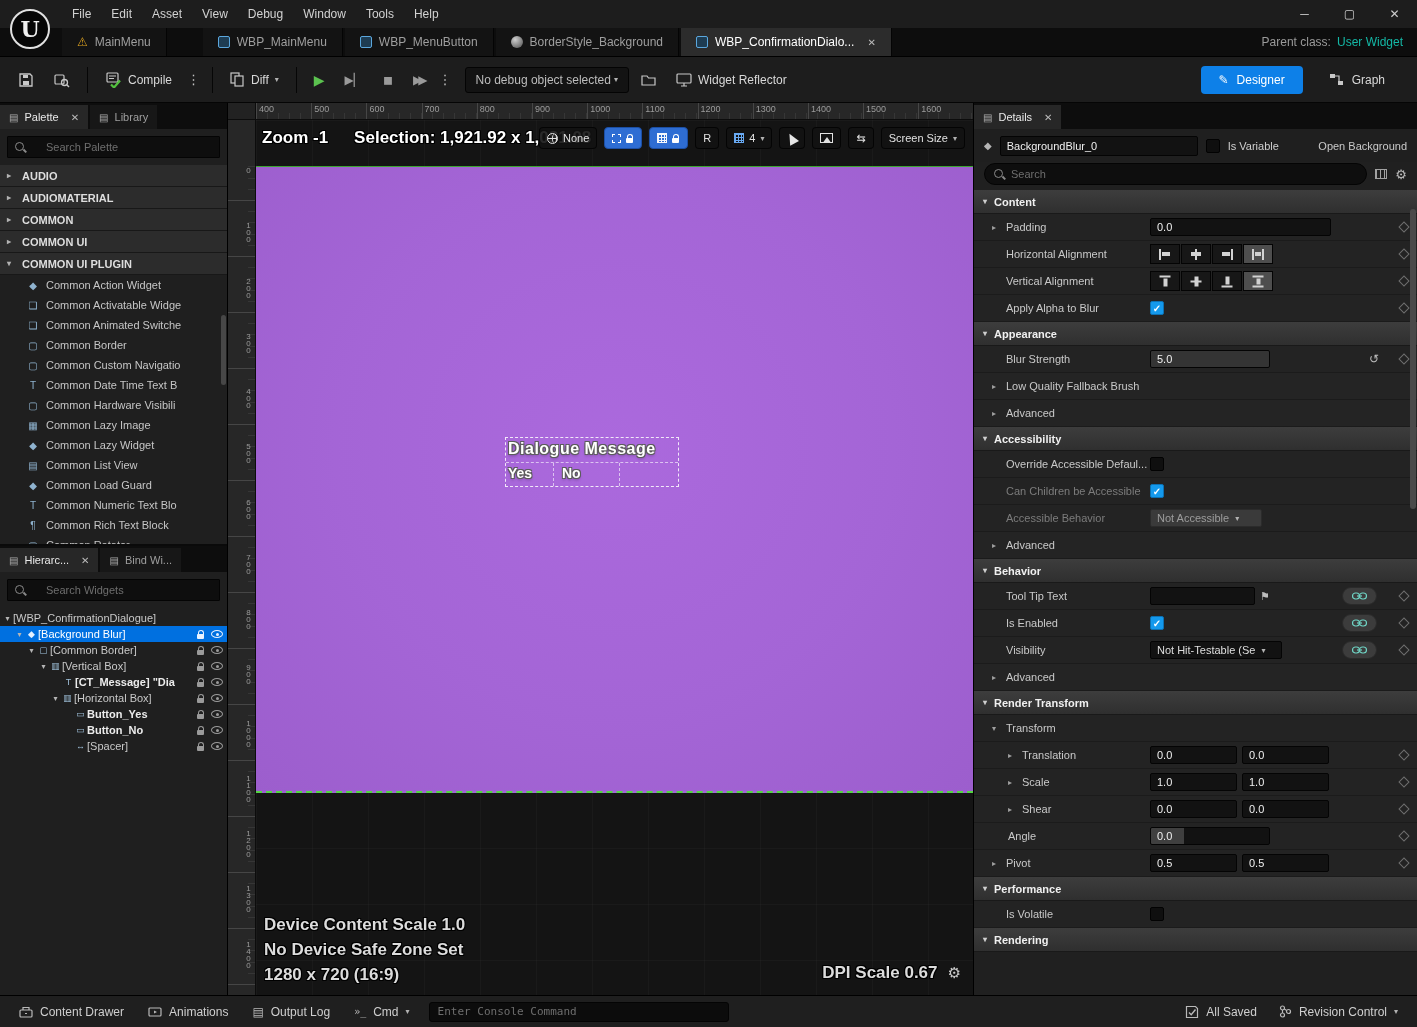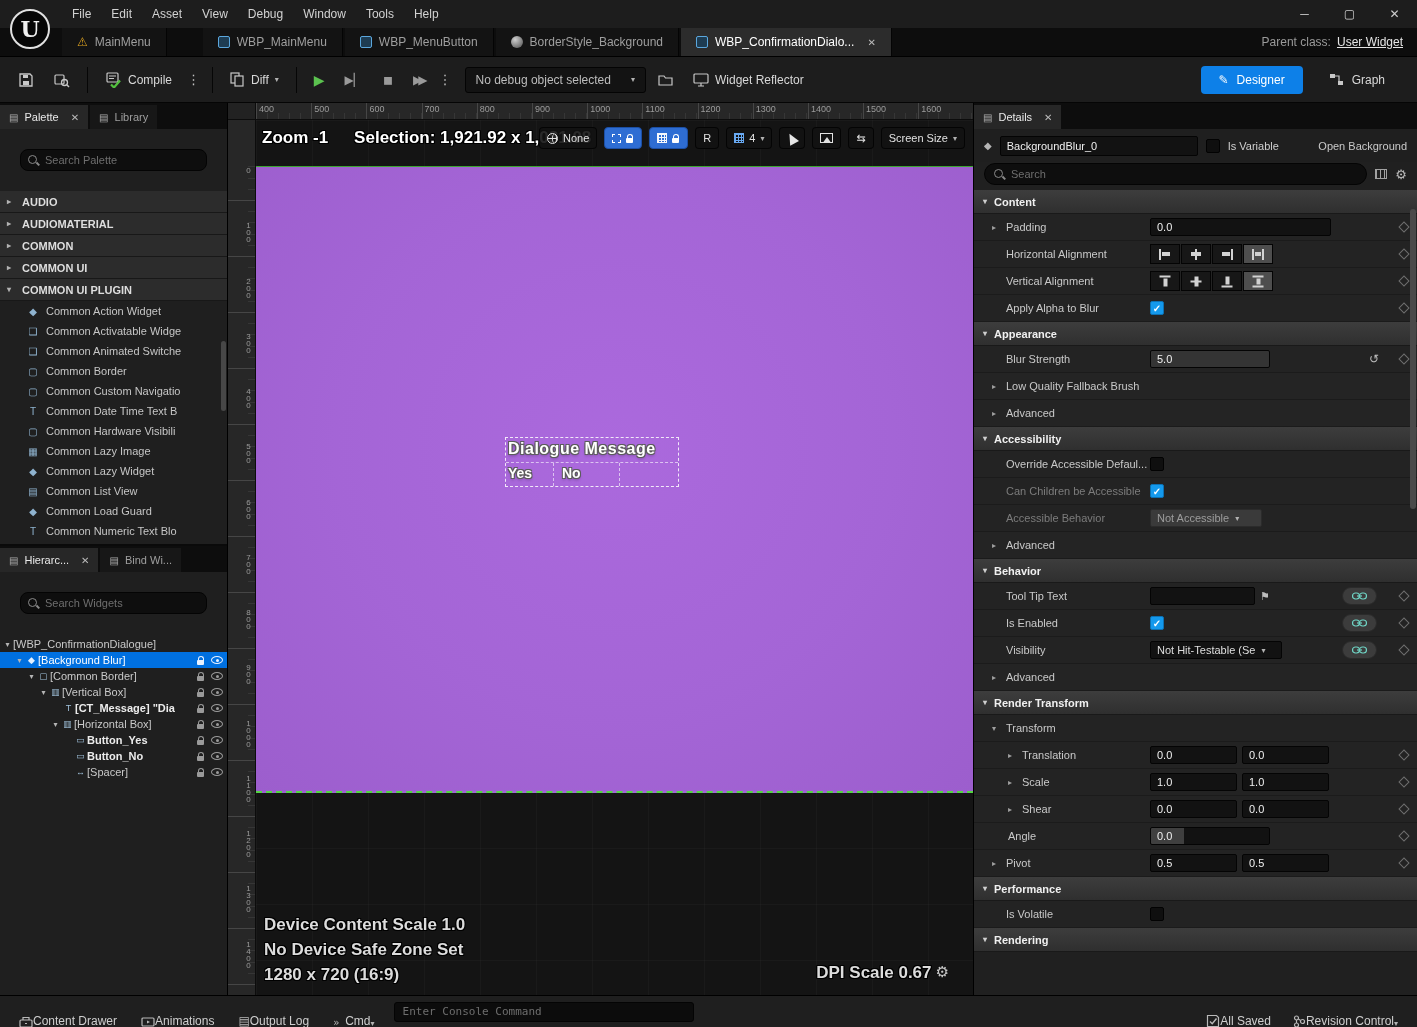--- a/index.html
+++ b/index.html
@@ -18,45 +18,45 @@
 
 .tabbar{position:absolute;left:0;top:28px;right:0;height:29px;background:#0d0d0d;display:flex;align-items:stretch;padding-left:62px;border-bottom:1px solid #000}
 .dtab{display:flex;align-items:center;gap:7px;padding:0 15px;background:#131313;color:#9f9f9f;font-size:12px;border-right:1px solid #040404;margin-right:2px;white-space:nowrap}
 .dtab.active{background:#2c2c2c;color:#fff}
 .dtab.first{margin-right:36px}
 .tabclose{font-size:10px;color:#bbb;margin-left:6px}
 .warnico{color:#e0a421;font-size:12px}
 .wbpico{width:12px;height:12px;background:#1e3c52;border:1px solid #5ba7dd;border-radius:2px}
 .matico{width:12px;height:12px;border-radius:50%;background:radial-gradient(circle at 35% 30%,#cfcfcf,#4c4c4c)}
 .parentclass{margin-left:auto;display:flex;gap:6px;align-items:center;padding-right:14px;color:#9a9a9a}
-.parentlink{text-decoration:underline;color:#e5e5e5}
+.parentlink{color:#14b8a6}
 
 
 .toolbar{position:absolute;top:57px;left:0;right:0;height:46px;background:#1d1d1d;border-bottom:1px solid #050505;display:flex;align-items:center;padding:0 10px;gap:4px}
 .tbtn{display:flex;align-items:center;gap:6px;padding:0 8px;height:30px;color:#d8d8d8;font-size:12px;border-radius:3px}
 .tsep{width:1px;height:26px;background:#060606;margin:0 5px}
 .kebab{color:#c4c4c4;font-size:13px;padding:0 3px}
 .chev{font-size:8px;color:#b2b2b2}
 .playglyph{color:#5bc24f;font-size:14px}
 .grayglyph{color:#9a9a9a;font-size:12px}
-.debugdd{display:flex;align-items:center;gap:20px;background:#131313;border:1px solid #040404;border-radius:3px;height:26px;padding:0 10px;color:#bdbdbd;font-size:12px;margin-left:6px}
+.debugdd{display:flex;align-items:center;gap:3px;background:#131313;border:1px solid #040404;border-radius:3px;height:26px;padding:0 10px;color:#bdbdbd;font-size:12px;margin-left:6px}
 .designerbtn{margin-left:auto;display:flex;gap:8px;align-items:center;background:#0d80e8;color:#fff;height:28px;padding:0 18px;border-radius:4px;font-size:12px}
 .graphbtn{display:flex;gap:8px;align-items:center;color:#d8d8d8;height:28px;padding:0 14px;font-size:12px;margin:0 8px}
 
 
 .main{position:absolute;top:103px;left:0;right:0;bottom:32px;display:flex}
 .leftcol{width:228px;display:flex;flex-direction:column;background:#1f1f1f;border-right:1px solid #000}
 .palette{height:443px;display:flex;flex-direction:column;border-bottom:2px solid #0a0a0a}
 .hierarchy{flex:1;display:flex;flex-direction:column;min-height:0}
 
 .ptabs{height:26px;background:#0d0d0d;display:flex;align-items:stretch;gap:2px;padding-top:2px}
 .ptab{display:flex;align-items:center;gap:6px;padding:0 9px;font-size:11px;color:#9f9f9f;background:#171717}
 .ptab.active{background:#272727;color:#e9e9e9}
 .ptabico{font-size:10px;color:#a9a9a9}
-.searchbox{margin:20px;display:flex;align-items:center;gap:6px;background:#0e0e0e;border:1px solid #040404;border-radius:8px;height:22px;padding:0 6px;flex:0 0 auto}
+.searchbox{margin:7px;display:flex;align-items:center;gap:20px;background:#0e0e0e;border:1px solid #040404;border-radius:1px;height:22px;padding:0 6px;flex:0 0 auto}
 .searchbox input{flex:1;background:transparent;border:0;outline:0;color:#ddd;font-size:11px;font-family:inherit;min-width:0}
 input::placeholder{color:#6e6e6e}
 .mag{width:12px;height:12px;position:relative;flex:0 0 12px}
 .mag::before{content:"";position:absolute;left:1px;top:1px;width:7px;height:7px;border:1.5px solid #8a8a8a;border-radius:50%}
 .mag::after{content:"";position:absolute;left:8.5px;top:8.5px;width:4px;height:1.5px;background:#8a8a8a;transform:rotate(45deg)}
 
 .plist{flex:1;overflow:hidden;position:relative}
 .pcat{height:22px;display:flex;align-items:center;gap:6px;background:#2c2c2c;border-bottom:1px solid #181818;padding:0 7px;font-size:11px;font-weight:bold;color:#dedede}
 .pcat .chev{width:9px}
 .pitem{height:20px;display:flex;align-items:center;gap:7px;padding-left:27px;font-size:11px;color:#c6c6c6;white-space:nowrap}
@@ -103,21 +103,21 @@
 .globeico::before{content:"";position:absolute;left:0;right:0;top:4px;height:1px;background:currentColor}
 .globeico::after{content:"";position:absolute;left:4px;top:0;bottom:0;width:3px;border-left:1px solid currentColor;border-right:1px solid currentColor;border-radius:50%}
 .dashsq{width:9px;height:9px;border:1px dashed currentColor}
 .gridico{width:10px;height:10px;border:1px solid currentColor;background-image:linear-gradient(currentColor 1px,transparent 1px),linear-gradient(90deg,currentColor 1px,transparent 1px);background-size:3px 3px;opacity:.95}
 .gridico.blue{color:#6db2ff;border-color:#6db2ff}
 .cursorico{width:0;height:0;border-left:5px solid transparent;border-right:5px solid transparent;border-bottom:11px solid #e6e6e6;transform:rotate(-28deg)}
 .imgico{width:13px;height:10px;border:1px solid currentColor;position:relative;overflow:hidden}
 .imgico::after{content:"";position:absolute;left:1px;bottom:-2px;width:0;height:0;border-left:5px solid transparent;border-right:5px solid transparent;border-bottom:7px solid currentColor}
 .vinfo{position:absolute;left:8px;bottom:8px;z-index:4}
 .vinfo div{font-size:17px;font-weight:bold;color:#dcdcdc;line-height:25px;text-shadow:1px 1px 0 #000,-1px -1px 0 #000,1px -1px 0 #000,-1px 1px 0 #000}
-.dpiwrap{position:absolute;right:24px;bottom:12px;display:flex;gap:4px;z-index:4}
+.dpiwrap{position:absolute;right:12px;bottom:12px;display:flex;gap:10px;align-items:center;z-index:4}
 .dpiwrap .biglbl{color:#dcdcdc}
 .geargl{color:#c9c9c9;font-size:15px}
 
 
 .dialog{position:absolute;left:249px;top:270px;width:174px;border:1px dashed rgba(255,255,255,.85)}
 .outl{color:#fff;text-shadow:-1px -1px 0 #5c5c5c,1px -1px 0 #5c5c5c,-1px 1px 0 #5c5c5c,1px 1px 0 #5c5c5c,0 2px 3px rgba(0,0,0,.3)}
 .dmsg{font-size:16px;font-weight:800;letter-spacing:.5px;padding:2px 2px 4px;white-space:nowrap}
 .dbtnrow{display:flex;height:24px;border-top:1px dashed rgba(255,255,255,.6)}
 .dyes{width:48px;border-right:1px dashed rgba(255,255,255,.6);font-size:14px;font-weight:700;padding:2px 2px}
 .dno{width:66px;border-right:1px dashed rgba(255,255,255,.6);font-size:14px;font-weight:800;padding:2px 8px}
@@ -166,21 +166,21 @@
 .ali.c::after{left:2px;top:4px;width:10px;height:4px}
 .ali.r::before{right:1px;top:1px;width:2px;height:11px}
 .ali.r::after{right:4px;top:4px;width:8px;height:4px}
 .ali.f::before{left:1px;top:1px;width:2px;height:11px;box-shadow:10px 0 0 #d2d2d2}
 .ali.f::after{left:4px;top:4px;width:6px;height:4px}
 .vert{transform:rotate(90deg)}
 .dscroll{position:absolute;right:1px;top:106px;width:6px;height:300px;background:#4a4a4a;border-radius:3px}
 
 
 .statusbar{position:absolute;left:0;right:0;bottom:0;height:32px;background:#1f1f1f;border-top:1px solid #000;display:flex;align-items:center;gap:2px;padding:0 8px;font-size:12px;color:#cfcfcf}
-.sbitem{display:flex;align-items:flex-end;padding:0 11px;height:32px;white-space:nowrap}
+.sbitem{display:flex;align-items:center;gap:7px;padding:0 11px;height:32px;white-space:nowrap}
 .sbico{color:#b9b9b9;font-size:12px}
 .console{width:300px;height:20px;background:#0c0c0c;border:1px solid #040404;border-radius:3px;display:flex;align-items:center;padding:0 8px;margin-left:6px}
 .console input{flex:1;background:transparent;border:0;outline:0;color:#ccc;font-size:11px;font-family:"DejaVu Sans Mono",monospace;min-width:0}
 .sbright{margin-left:auto;display:flex;align-items:center}
 svg{display:block}
 </style>
 </head>
 <body>
 
 <div class="app">

